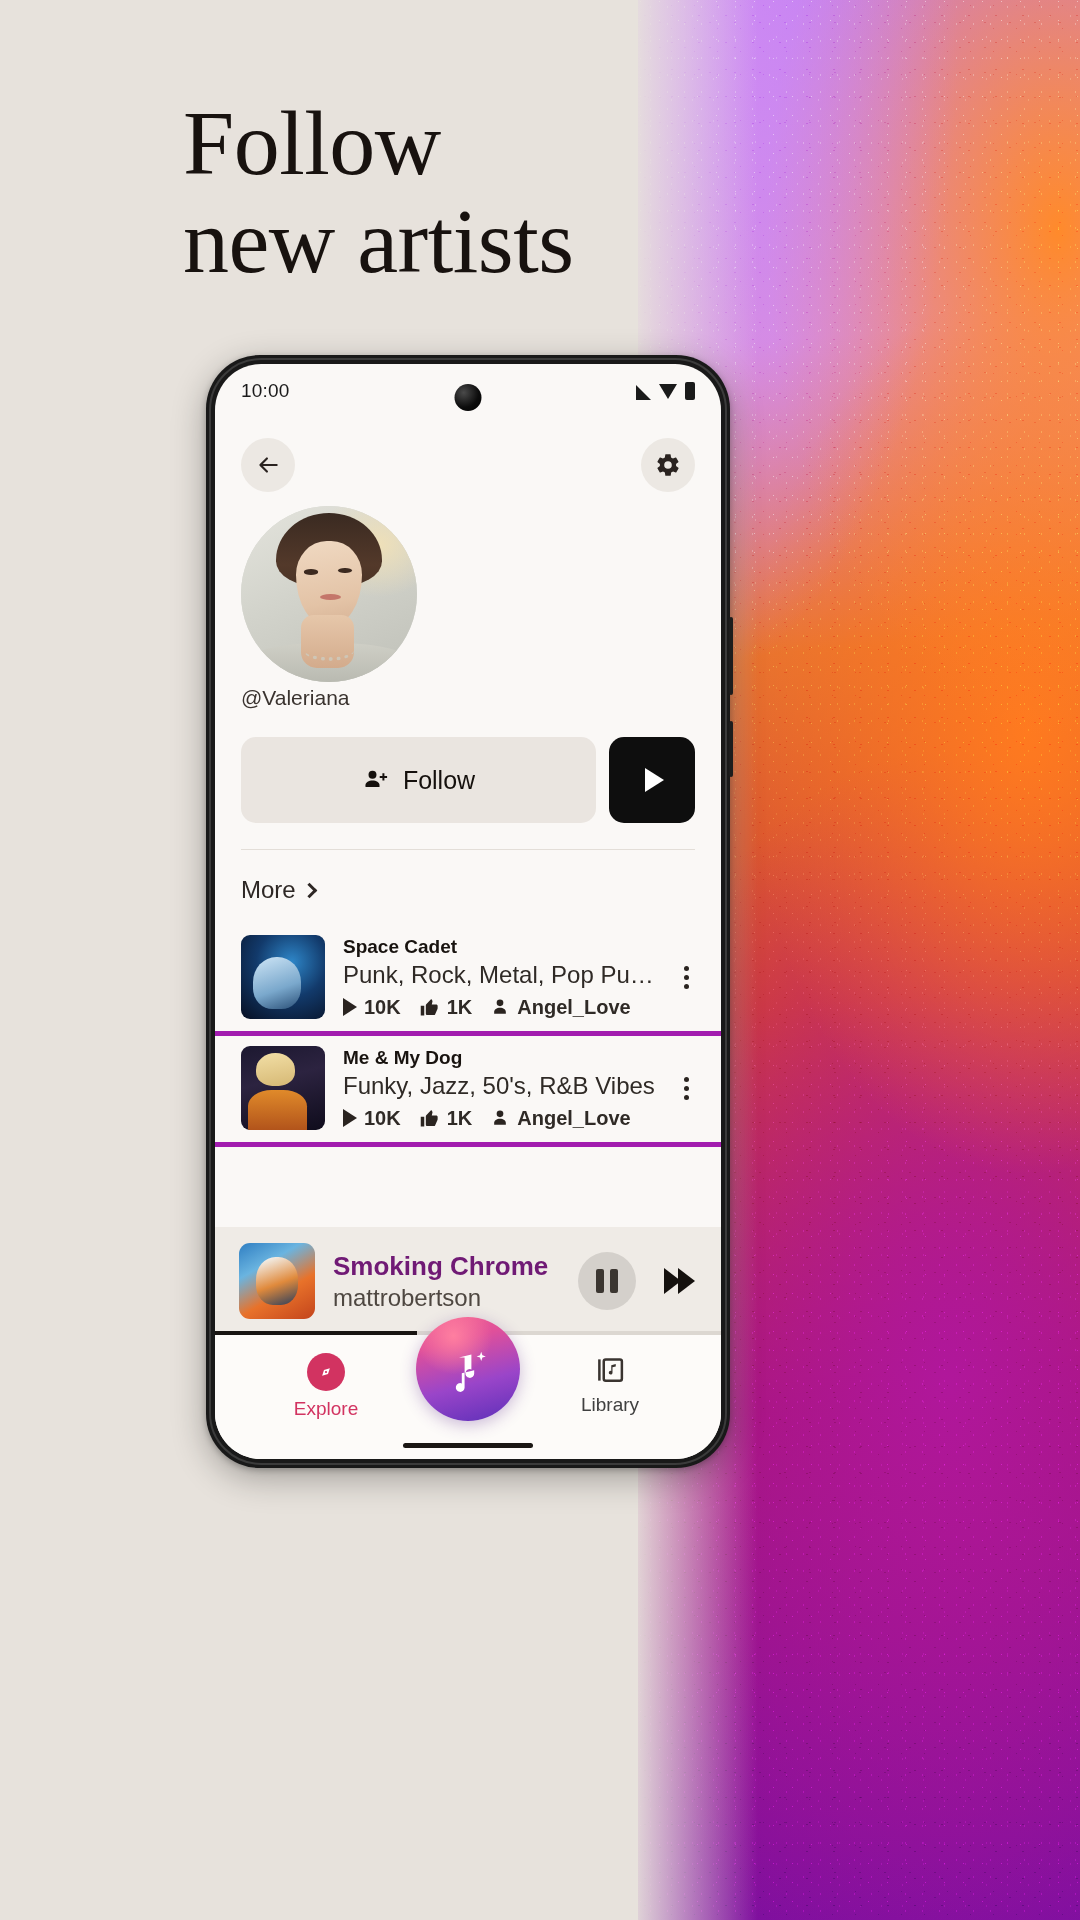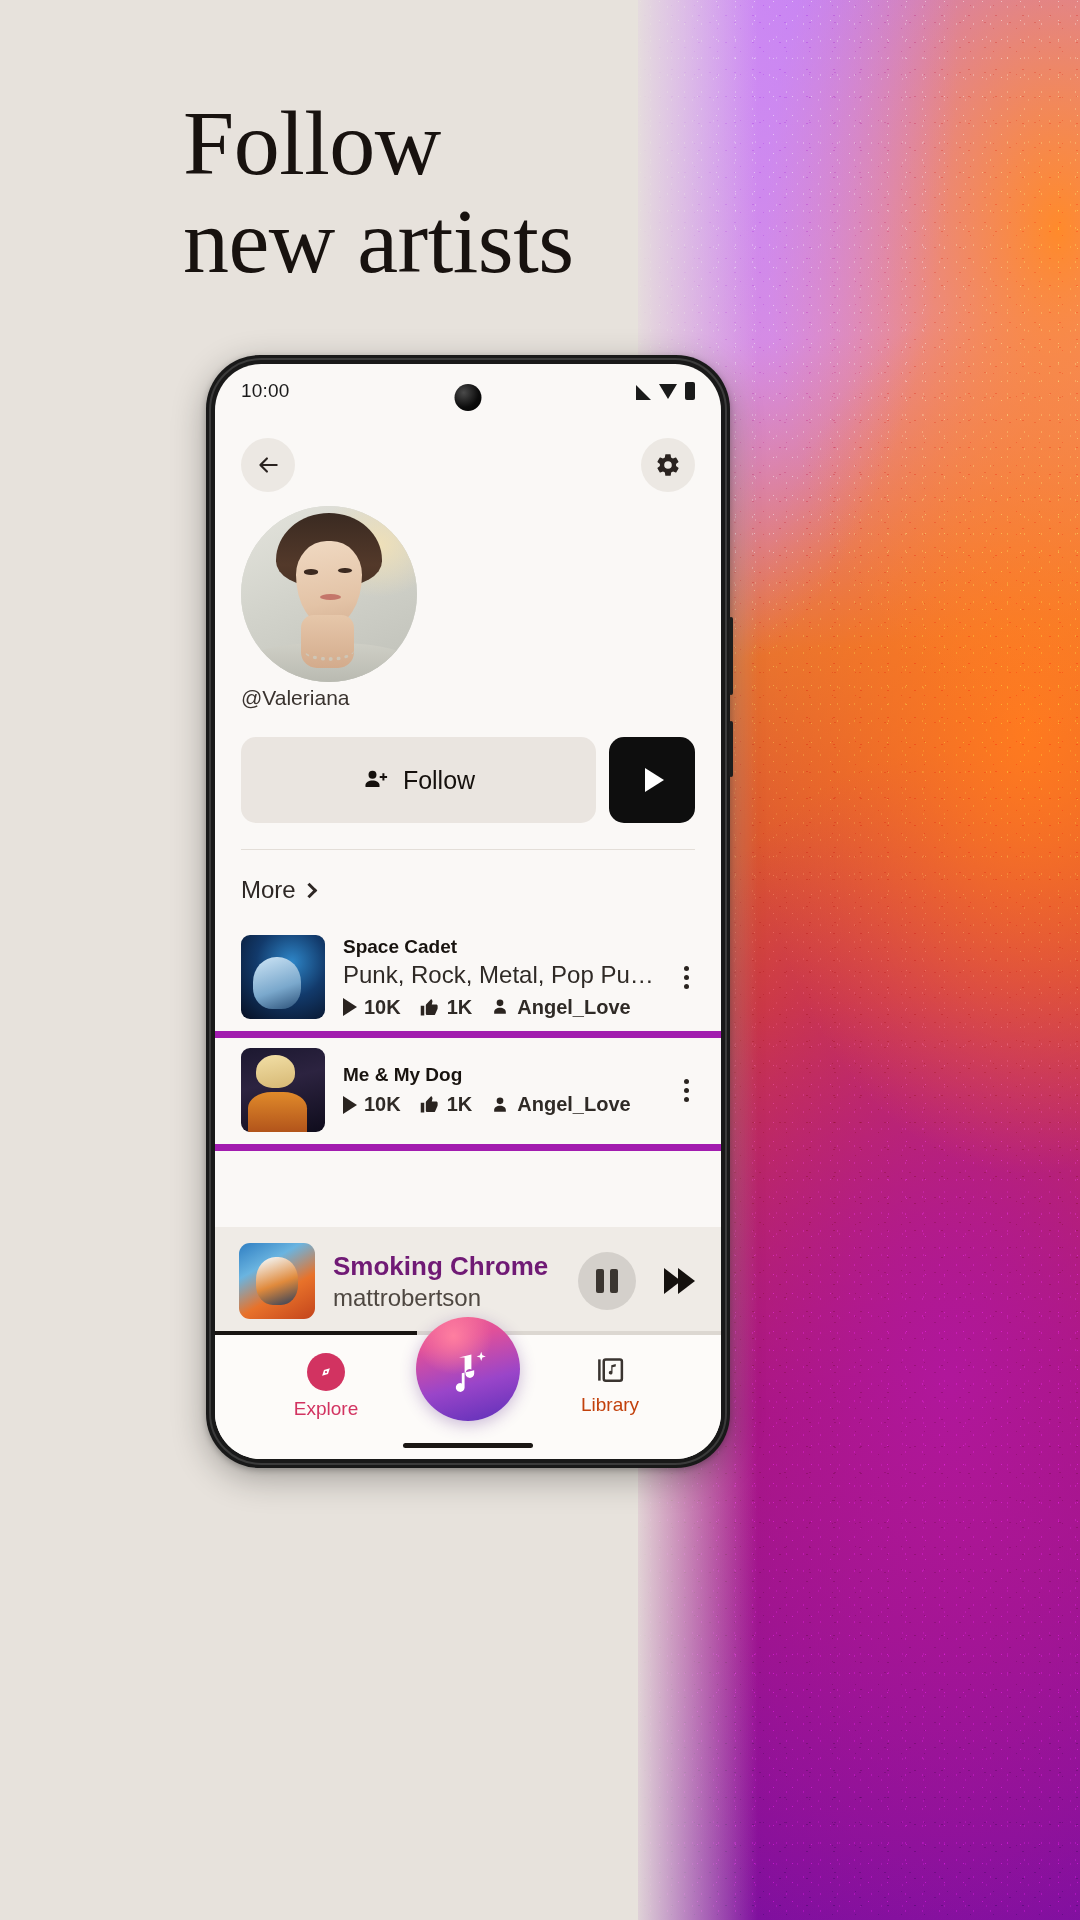--- a/index.html
+++ b/index.html
@@ -179,21 +179,21 @@
   .sec-head{
     display:flex; align-items:flex-end; justify-content:space-between;
     padding:26px 26px 16px 26px;
   }
   .sec-title{ font-family:"Liberation Serif", serif; font-size:38px; color:#16110e; }
   .sec-more{ display:flex; align-items:center; gap:8px; font-size:24px; color:#2d2724; padding-bottom:5px; }
   .chev{ width:11px;height:11px;border-right:3px solid #2d2724;border-top:3px solid #2d2724;transform:rotate(45deg); }
 
   .song-row{
     display:flex; align-items:center; gap:18px; padding:10px 26px 12px 26px;
-    border-bottom:7px solid #a21caf;
+    border-bottom:5px solid #a21caf;
   }
   .song-art{ width:84px;height:84px;border-radius:9px;overflow:hidden;flex:0 0 84px;position:relative; }
   .art-space{
     background:radial-gradient(circle at 60% 32%, #2e86c8 0%, #123a6b 46%, #070f22 100%);
   }
   .art-space:after{
     content:""; position:absolute; left:14%; top:26%; width:58%; height:62%;
     background:linear-gradient(160deg,#cfe6f7,#7aa8cc 60%,#2a4f77);
     border-radius:48% 48% 40% 40%;
   }
@@ -259,21 +259,21 @@
 
   
   .bottomnav{
     height:124px; flex:0 0 124px; background:#fdfbf9; position:relative;
     display:flex; align-items:flex-start; justify-content:space-around;
     padding:18px 40px 0 40px;
   }
   .nav-item{ display:flex; flex-direction:column; align-items:center; gap:7px; width:120px; }
   .nav-label{ font-size:19px; }
   .nav-explore .nav-label{ color:#d23361; }
-  .nav-library .nav-label{ color:#c2410c; }
+  .nav-library .nav-label{ color:#404040; }
   .explore-ic{
     width:38px;height:38px;border-radius:50%;background:#d23361;
     display:flex;align-items:center;justify-content:center;
   }
   .library-ic{ width:34px;height:34px; display:flex; align-items:center; justify-content:center; }
   .fab{
     position:absolute; left:50%; top:-18px; transform:translateX(-50%);
     width:104px;height:104px;border-radius:50%;
     background:
       radial-gradient(60% 60% at 36% 18%, #ff7fa0 0%, rgba(255,127,160,0) 62%),
@@ -396,20 +396,21 @@
           <i></i>
           <i></i>
           <i></i>
         </div>
     </div>
 
     <div class="song-row">
       <div class="song-art art-dog"></div>
       <div class="song-info">
         <div class="song-title">Me &amp; My Dog</div>
+        <div class="song-tags">Funky, Jazz, 50's, R&amp;B Vibes</div>
         <div class="song-stats">
           <span class="stat">
             <span class="st-play"></span>
             <span>10K</span>
           </span>
           <span class="stat">
             <svg width="21" height="21" viewBox="0 0 24 24">
               <path fill="#2a2420" d="M2 10h4v11H2zm19.3.3c0-.9-.8-1.6-1.7-1.6h-5l.8-3.7v-.3c0-.4-.2-.8-.4-1.1L14 2.4 8.3 8.2c-.3.3-.5.8-.5 1.2V19c0 .9.8 1.7 1.7 1.7h7.5c.7 0 1.3-.4 1.5-1l2.6-6a1.7 1.7 0 00.2-.8z"></path>
             </svg>
             <span>1K</span>

